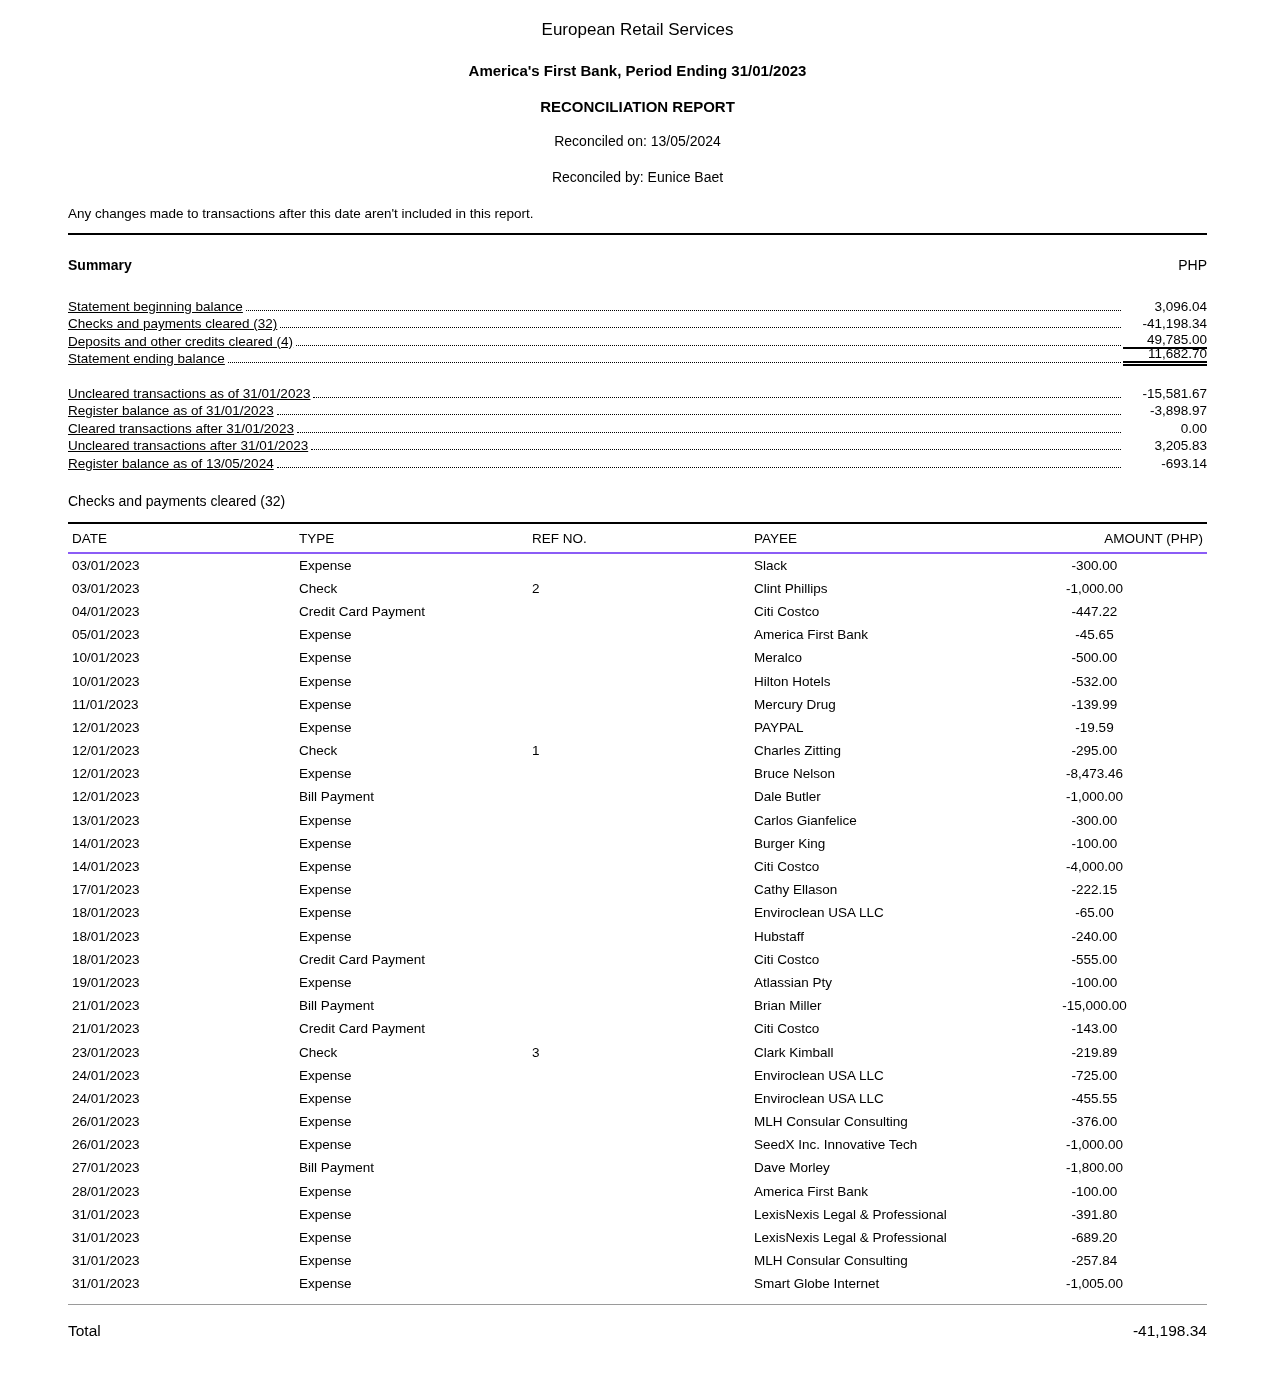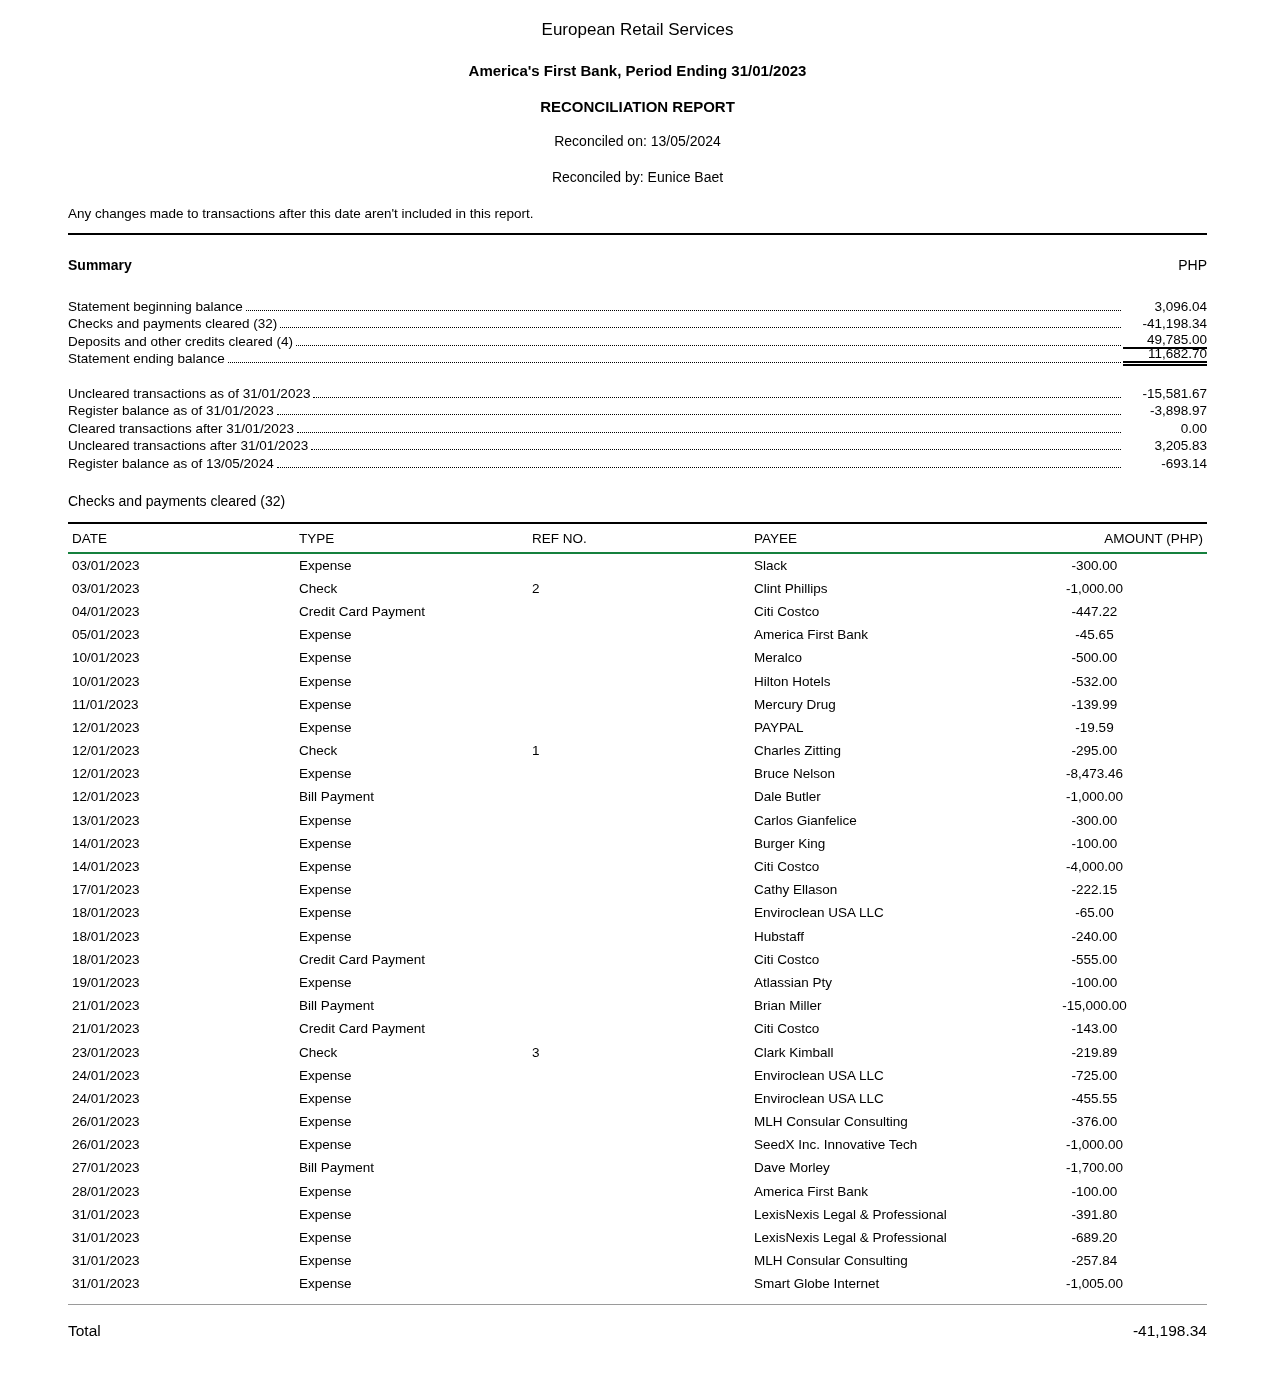--- a/index.html
+++ b/index.html
@@ -29,41 +29,41 @@
 
   
   .summary-head {
     display: flex; justify-content: space-between; align-items: baseline;
     margin-top: 22px; font-size: 14px; gap: 44px;
   }
   .summary-title { font-weight: bold; }
   .summary-rows { margin-top: 23px; }
   .summary-rows.second { margin-top: 17px; }
   .sumrow { display: flex; align-items: flex-end; height: 17.5px; font-size: 13.5px; }
-  .sum-label { white-space: nowrap; }
+  .sum-label { white-space: nowrap; text-decoration: underline; }
   .leader { flex: 1; border-bottom: 1px dotted #000; margin: 0 2px 3px 3px; }
   .sum-value { white-space: nowrap; min-width: 84px; text-align: right; }
   .sum-value.u-single { border-bottom: 2px solid #000; }
   .sum-value.u-double { border-bottom: 5px double #000; }
 
   
   .details-title { font-weight: bold; font-size: 14px; margin-top: 49px; }
   .details-section-label { font-size: 14px; margin-top: 22px; }
 
   table.detail-table {
     width: 100%;
     border-collapse: collapse;
     margin-top: 13px;
   }
   table.detail-table th {
     font-size: 13.5px;
     font-weight: normal;
     text-align: left;
     border-top: 2.5px solid #000;
-    border-bottom: 2px solid #15803d;
+    border-bottom: 2px solid #8b5cf6;
     padding: 7px 4px 6px 4px;
   }
   table.detail-table th.amt { text-align: right; }
   table.detail-table td {
     font-size: 13.5px;
     padding: 4.1px 4px;
     vertical-align: middle;
   }
   table.detail-table td.amt { text-align: center; }
   table.detail-table { border-bottom: 1px solid #9a9a9a; }
@@ -341,21 +341,21 @@
           <td>Expense</td>
           <td></td>
           <td>SeedX Inc. Innovative Tech</td>
           <td class="amt">-1,000.00</td>
         </tr>
         <tr>
           <td>27/01/2023</td>
           <td>Bill Payment</td>
           <td></td>
           <td>Dave Morley</td>
-          <td class="amt">-1,700.00</td>
+          <td class="amt">-1,800.00</td>
         </tr>
         <tr>
           <td>28/01/2023</td>
           <td>Expense</td>
           <td></td>
           <td>America First Bank</td>
           <td class="amt">-100.00</td>
         </tr>
         <tr>
           <td>31/01/2023</td>

